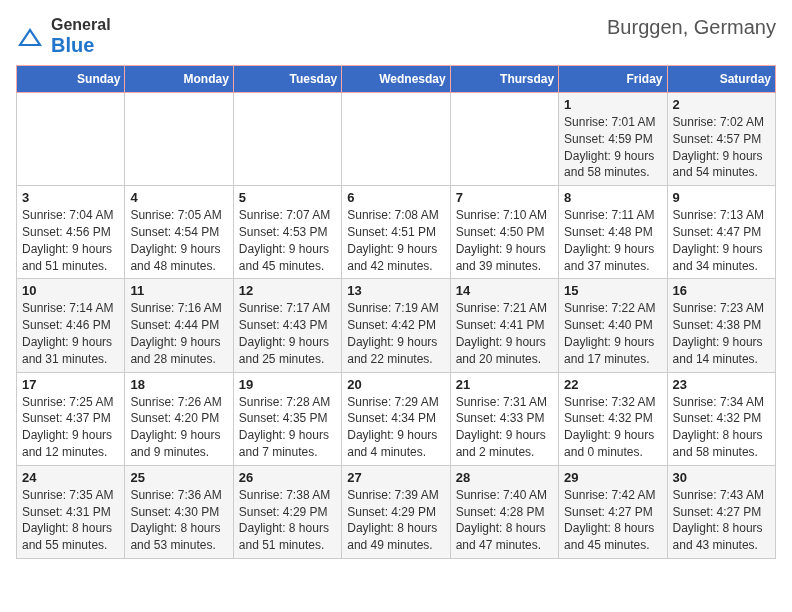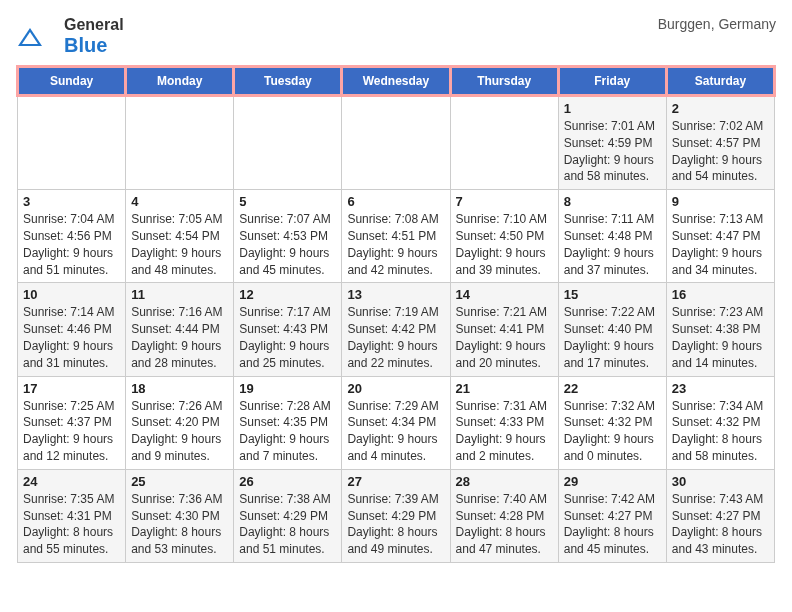--- a/index.html
+++ b/index.html
@@ -12,51 +12,51 @@
     }
     .header-area {
       display: flex;
       justify-content: space-between;
       align-items: flex-start;
       margin-bottom: 8px;
     }
     .logo {
       display: flex;
       align-items: center;
-      gap: 20px;
+      gap: 7px;
     }
     .logo-icon {
       width: 28px;
       height: 22px;
     }
     .title-area {
       text-align: right;
     }
     .month-title {
       font-size: 32px;
       font-weight: bold;
       color: #222;
     }
     .subtitle {
-      font-size: 14px;
+      font-size: 20px;
       color: #555;
     }
     table {
       width: 100%;
       border-collapse: collapse;
       table-layout: fixed;
     }
     thead tr th {
       background-color: #3a6bc4;
       color: #fff;
       font-size: 12px;
       font-weight: bold;
       padding: 6px 4px;
-      text-align: center;
-      border: 3px solid #fca5a5;
+      text-align: right;
+      border: 1px solid #fca5a5;
     }
     tbody tr td {
       vertical-align: top;
       border: 1px solid #ccc;
       padding: 4px 5px;
       font-size: 10px;
       color: #222;
       height: 90px;
       background: #fff;
     }

